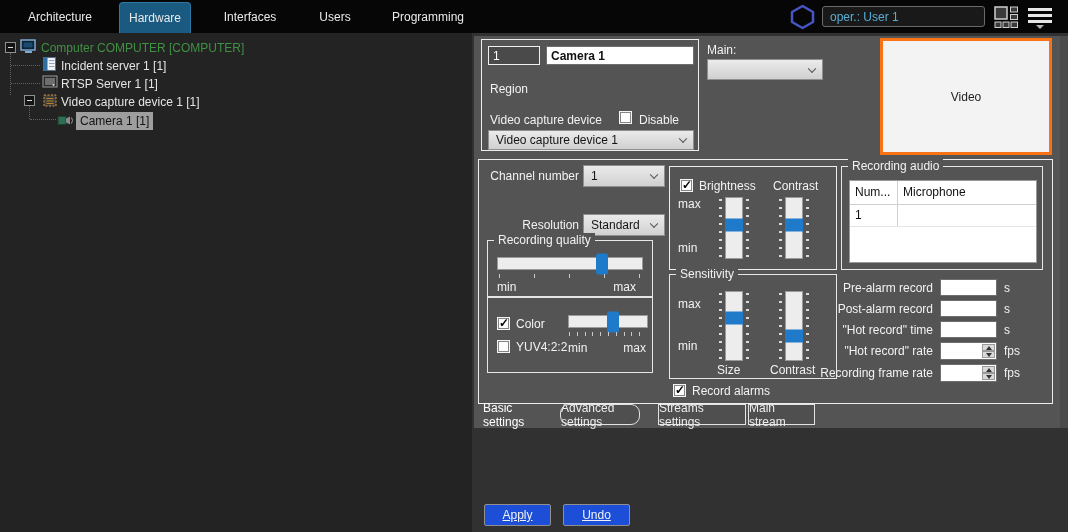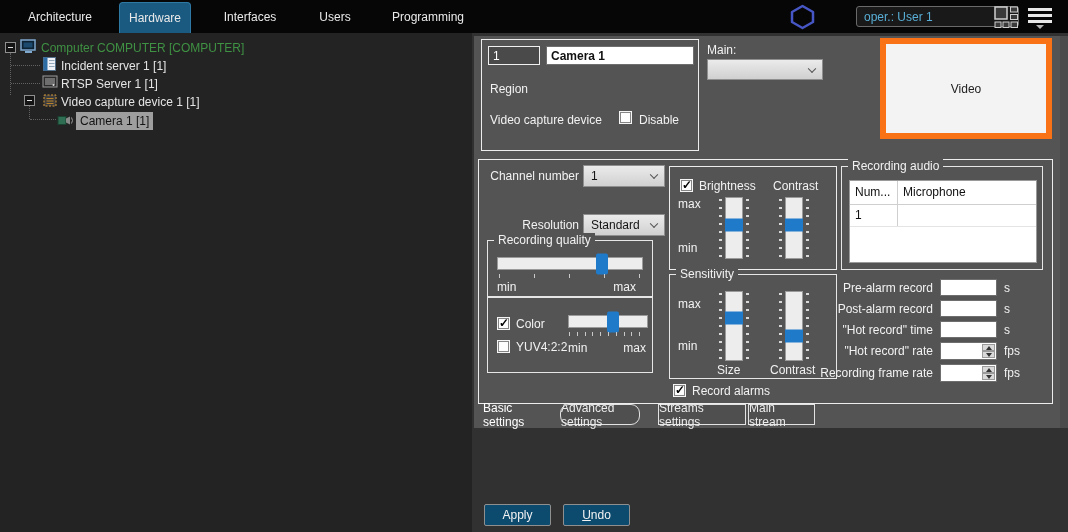--- a/index.html
+++ b/index.html
@@ -7,21 +7,21 @@
   *{box-sizing:border-box;}
   .abs{position:absolute;}
   .lbl{position:absolute;font-size:12px;color:#f2f2f2;white-space:nowrap;line-height:15px;}
 
   
   #topbar{position:absolute;left:0;top:0;width:1068px;height:33px;background:#060606;}
   .ttab{position:absolute;top:0;height:33px;display:flex;align-items:center;justify-content:center;
     font-size:12px;color:#e9e9e9;cursor:default;}
   .ttab.active{top:2px;height:31px;background:#1a5a80;border:1px solid #2e78a4;border-bottom:none;
     border-radius:4px 4px 0 0;}
-  #userfield{position:absolute;left:856px;top:6px;width:163px;height:21px;background:#191919;
+  #userfield{position:absolute;left:822px;top:6px;width:163px;height:21px;background:#191919;
     border:1px solid #6a6a6a;border-radius:3px;color:#58aed6;font-size:12px;padding:4px 7px;
     font-family:"Liberation Sans",sans-serif;}
   
   #tree{position:absolute;left:0;top:33px;width:472px;height:499px;background:#232323;}
   .trow-label{position:absolute;font-size:12px;color:#e4e4e4;white-space:nowrap;line-height:16px;}
   .exp{position:absolute;width:11px;height:11px;background:#141414;border:1px solid #8f8f8f;}
   .exp::after{content:"";position:absolute;left:2px;right:2px;top:4px;height:1px;background:#ddd;}
   .dot-v{position:absolute;border-left:1px dotted #616161;width:0;}
   .dot-h{position:absolute;border-top:1px dotted #616161;height:0;}
   .sel{background:#9e9e9e;color:#141414;padding:1px 4px;}
@@ -54,26 +54,26 @@
   .vticks.l{left:-1px;}.vticks.r{right:-1px;}
   .spin{position:absolute;right:1px;top:1px;bottom:1px;width:13px;display:flex;flex-direction:column;}
   .spin div{flex:1;background:#d9d9d9;border:1px solid #9a9a9a;position:relative;}
   .spin .up::after{content:"";position:absolute;left:50%;top:50%;transform:translate(-50%,-50%);
     border-left:3px solid transparent;border-right:3px solid transparent;border-bottom:4px solid #333;}
   .spin .dn::after{content:"";position:absolute;left:50%;top:50%;transform:translate(-50%,-50%);
     border-left:3px solid transparent;border-right:3px solid transparent;border-top:4px solid #333;}
   .btab{position:absolute;top:368px;height:21px;display:flex;align-items:center;justify-content:center;
     font-size:12px;color:#ececec;border:1px solid #e2e2e2;background:#4f4f4f;cursor:default;}
   .btab.active{border:none;background:#545454;color:#fff;}
-  .btn{position:absolute;width:67px;height:22px;background:#0c4a6e;border:1px solid #8f8f8f;
+  .btn{position:absolute;width:67px;height:22px;background:#1d4ed8;border:1px solid #8f8f8f;
     border-radius:2px;color:#f2f2f2;font-size:12px;display:flex;align-items:center;justify-content:center;
-    cursor:default;}
+    cursor:default;text-decoration:underline;}
   .u{text-decoration:underline;}
-  #videobox{position:absolute;left:406px;top:2px;width:172px;height:101px;background:#f3f3f3;
-    border:6px solid #f97316;display:flex;align-items:center;justify-content:center;
+  #videobox{position:absolute;left:406px;top:2px;width:172px;height:117px;background:#f3f3f3;
+    border:3px solid #f97316;display:flex;align-items:center;justify-content:center;
     font-size:12px;color:#222;}
   
   #ratable{position:absolute;left:7px;top:13px;width:188px;height:83px;background:#fff;border:1px solid #9a9a9a;}
   #ratable .hdr{display:flex;height:24px;border-bottom:1px solid #cfcfcf;}
   #ratable .hdr div{font-size:12px;color:#111;padding:4px 5px;}
   #ratable .c1{width:48px;border-right:1px solid #cfcfcf;}
   #ratable .row{display:flex;height:22px;border-bottom:1px solid #e4e4e4;}
   #ratable .row div{font-size:12px;color:#111;padding:3px 5px;}
 </style>
 </head>
@@ -169,20 +169,24 @@
 
     <div class="abs" style="left:586px;top:0;width:8px;height:392px;background:#4b4b4b;"></div>
 
     <div class="box" style="left:7px;top:3px;width:218px;height:112px;">
       <input class="inp-dark" style="left: 6px; top: 6px; width: 52px; height: 19px;" readonly="" value="1">
       <input class="inp" style="left: 64px; top: 6px; width: 148px; height: 19px;" readonly="" value="Camera 1">
       <div class="lbl" style="left:8px;top:42px;">Region</div>
       <div class="lbl" style="left:8px;top:73px;">Video capture device</div>
       <div class="cb" style="left:137px;top:71px;"></div>
       <div class="lbl" style="left:157px;top:73px;">Disable</div>
+      <div class="dd" style="left:6px;top:90px;width:206px;height:20px;">
+        <span>Video capture device 1</span>
+        <span class="chev"></span>
+      </div>
     </div>
 
     <div class="lbl" style="left:233px;top:7px;">Main:</div>
     <div class="dd" style="left:233px;top:23px;width:116px;height:21px;">
       <span></span>
       <span class="chev"></span>
     </div>
 
     <div id="videobox">
       <span>Video</span>

